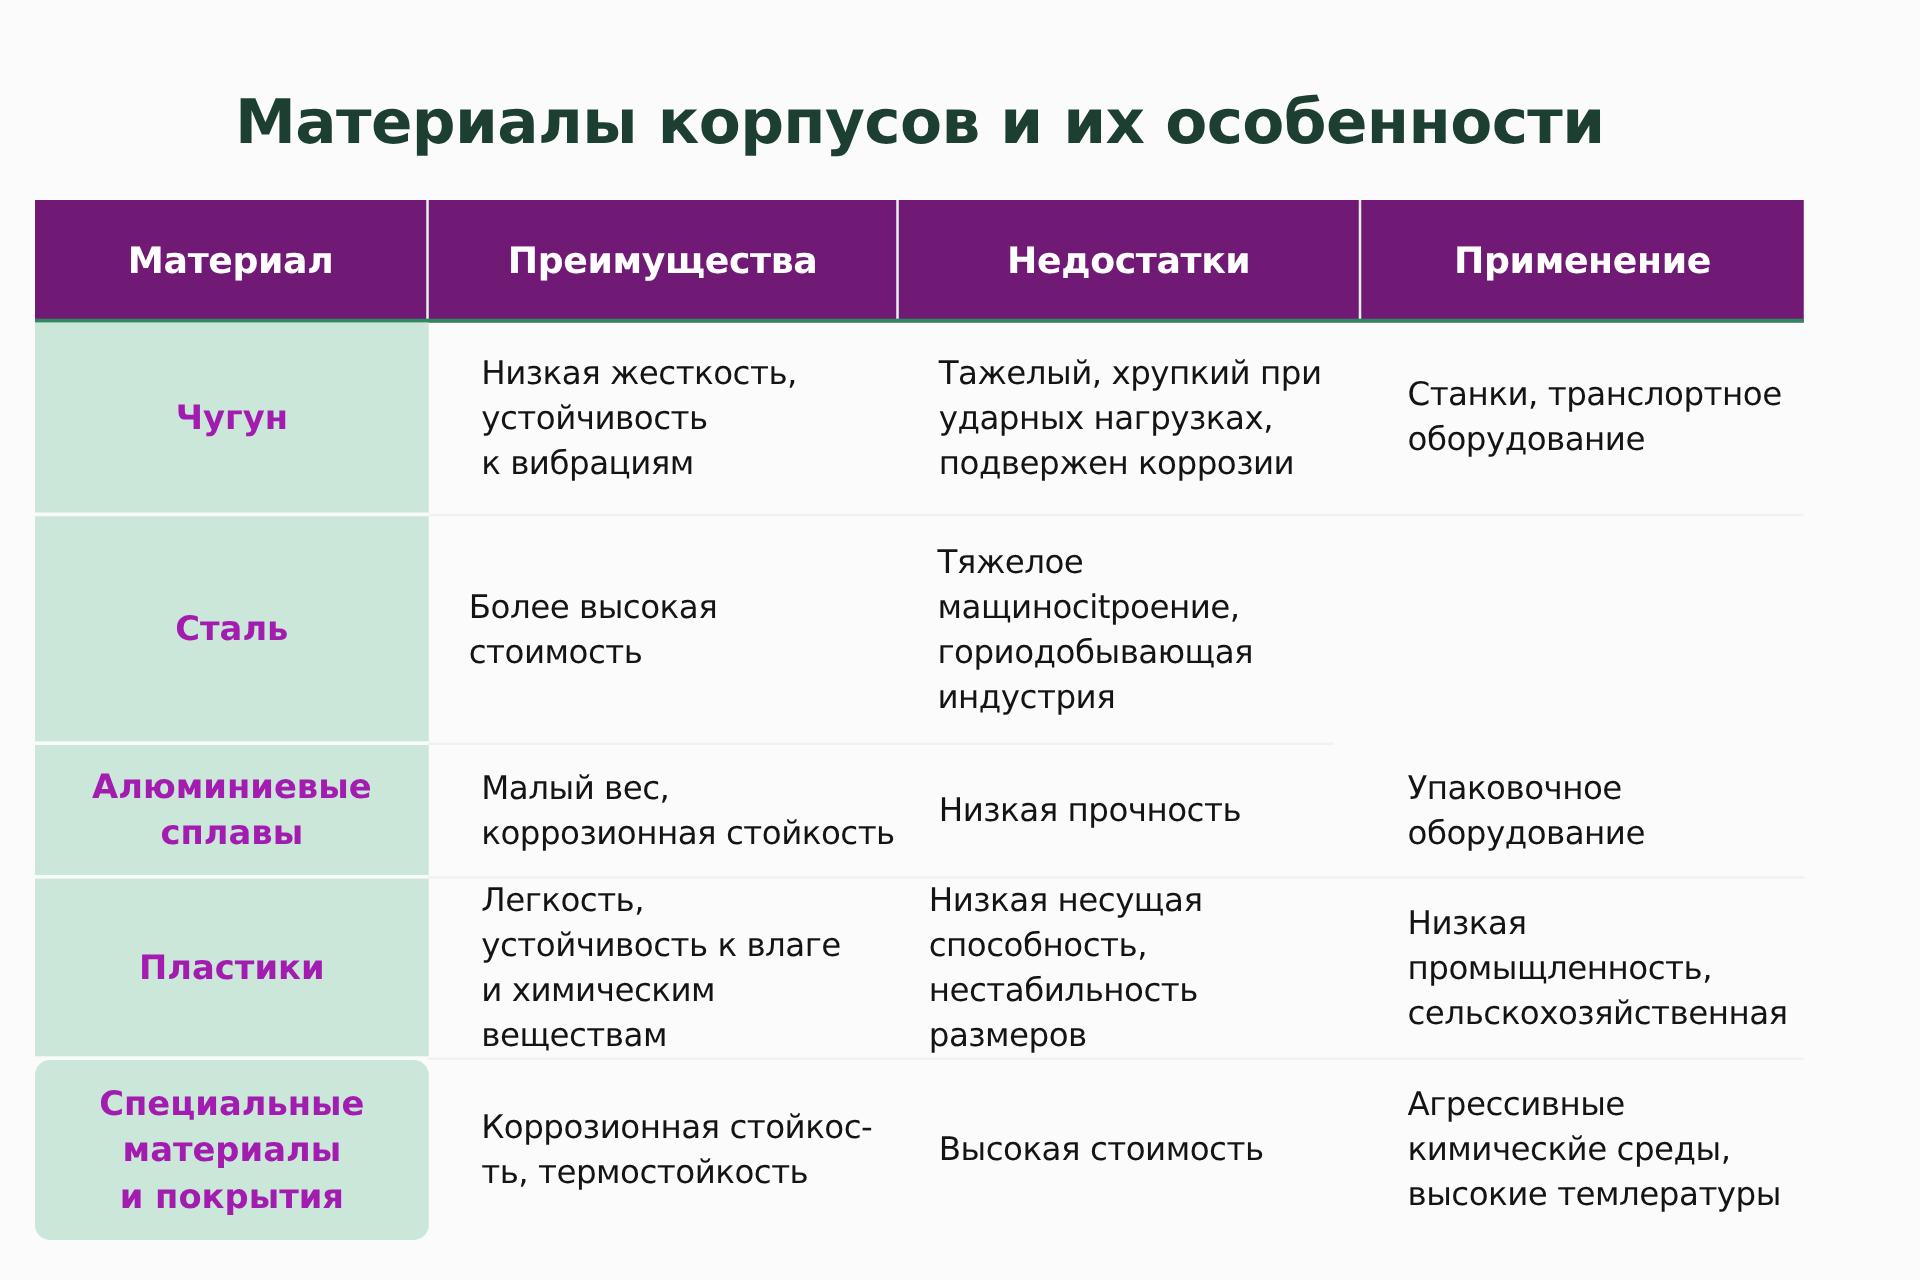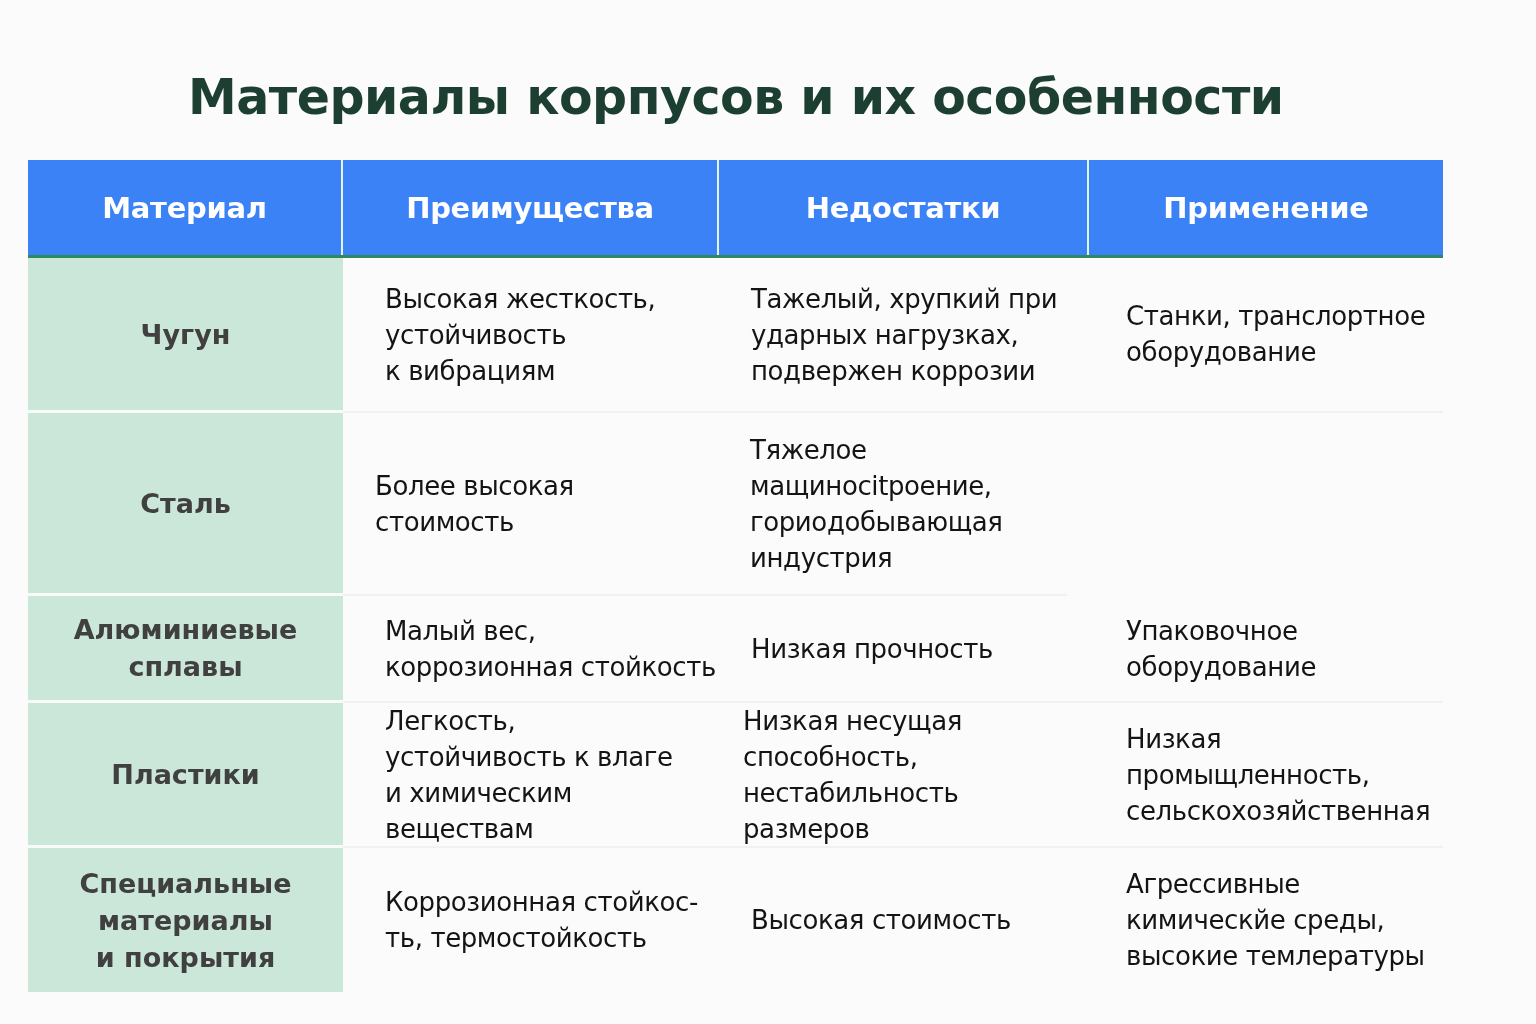--- a/index.html
+++ b/index.html
@@ -29,21 +29,21 @@
     }
     .table {
       position: absolute;
       left: 28px;
       top: 160px;
       width: 1415px;
     }
     .hdr {
       display: flex;
       height: 98px;
-      background: #3b82f6;
+      background: #701a75;
       border-bottom: 3px solid #2c8a5c;
       box-sizing: border-box;
     }
     .hdr .cell {
       display: flex;
       align-items: center;
       justify-content: center;
       color: #ffffff;
       font-family: "DejaVu Sans", sans-serif;
       font-weight: bold;
@@ -60,21 +60,21 @@
     .row .mat {
       background: #cbe7d9;
       display: flex;
       align-items: center;
       justify-content: center;
       text-align: center;
       font-family: "DejaVu Sans", sans-serif;
       font-weight: bold;
       font-size: 27px;
       line-height: 37px;
-      color: #404040;
+      color: #a21caf;
       border-bottom: 3px solid #f7fbf9;
       box-sizing: border-box;
     }
     .row .txt {
       display: flex;
       align-items: center;
       font-family: "DejaVu Sans", sans-serif;
       font-size: 26px;
       line-height: 36px;
       letter-spacing: -0.4px;
@@ -97,21 +97,21 @@
 <div class="table">
   <div class="hdr">
     <div class="cell c1" style="padding:0;">Материал</div>
     <div class="cell c2" style="padding:12px;">Преимущества</div>
     <div class="cell c3" style="padding:2px;">Недостатки</div>
     <div class="cell c4" style="padding:0;border-radius:17px;">Применение</div>
   </div>
 
   <div class="row" style="height:155px;">
     <div class="mat c1" style="white-space:pre-line;">Чугун</div>
-    <div class="txt c2">Высокая жесткость,
+    <div class="txt c2">Низкая жесткость,
 устойчивость
 к вибрациям</div>
     <div class="txt c3">Тажелый, хрупкий при
 ударных нагрузках,
 подвержен коррозии</div>
     <div class="txt c4" style="align-items:flex-start;padding-top:40px;">Станки, транслортное
 оборудование</div>
   </div>
 
   <div class="row" style="height:183px;">
@@ -141,21 +141,21 @@
 и химическим веществам</div>
     <div class="txt c3" style="padding-left:24px;">Низкая несущая
 способность,
 нестабильность размеров</div>
     <div class="txt c4">Низкая
 промыщленность,
 сельскохозяйственная</div>
   </div>
 
   <div class="row" style="height:144px;">
-    <div class="mat c1" style="white-space:pre-line;">Специальные
+    <div class="mat c1" style="white-space:pre-line;border-radius:12px;">Специальные
 материалы
 и покрытия</div>
     <div class="txt c2">Коррозионная стойкос-
 ть, термостойкость</div>
     <div class="txt c3">Высокая стоимость</div>
     <div class="txt c4">Агрессивные
 кимическйе среды,
 высокие темлературы</div>
   </div>
 </div>

